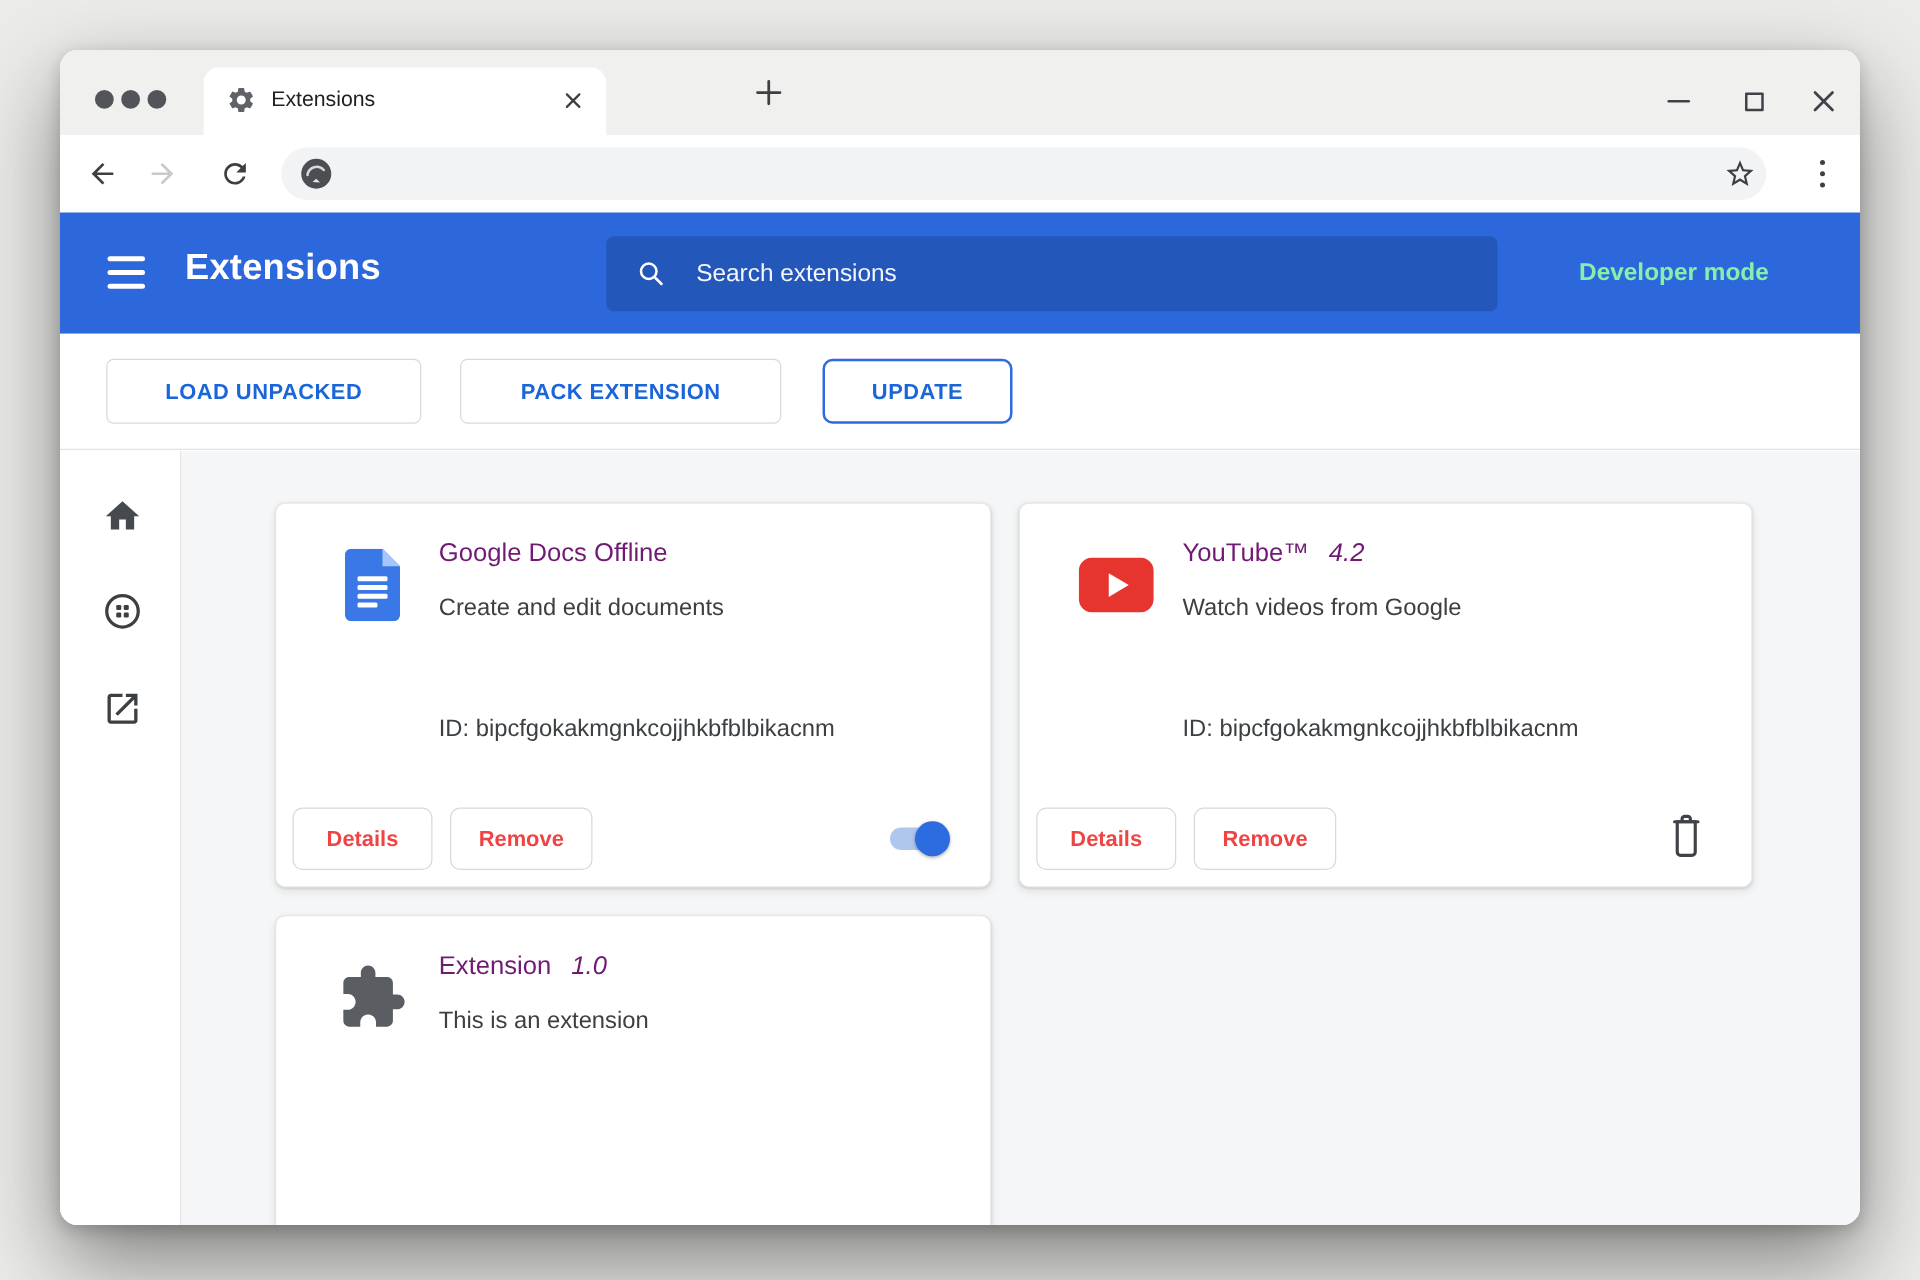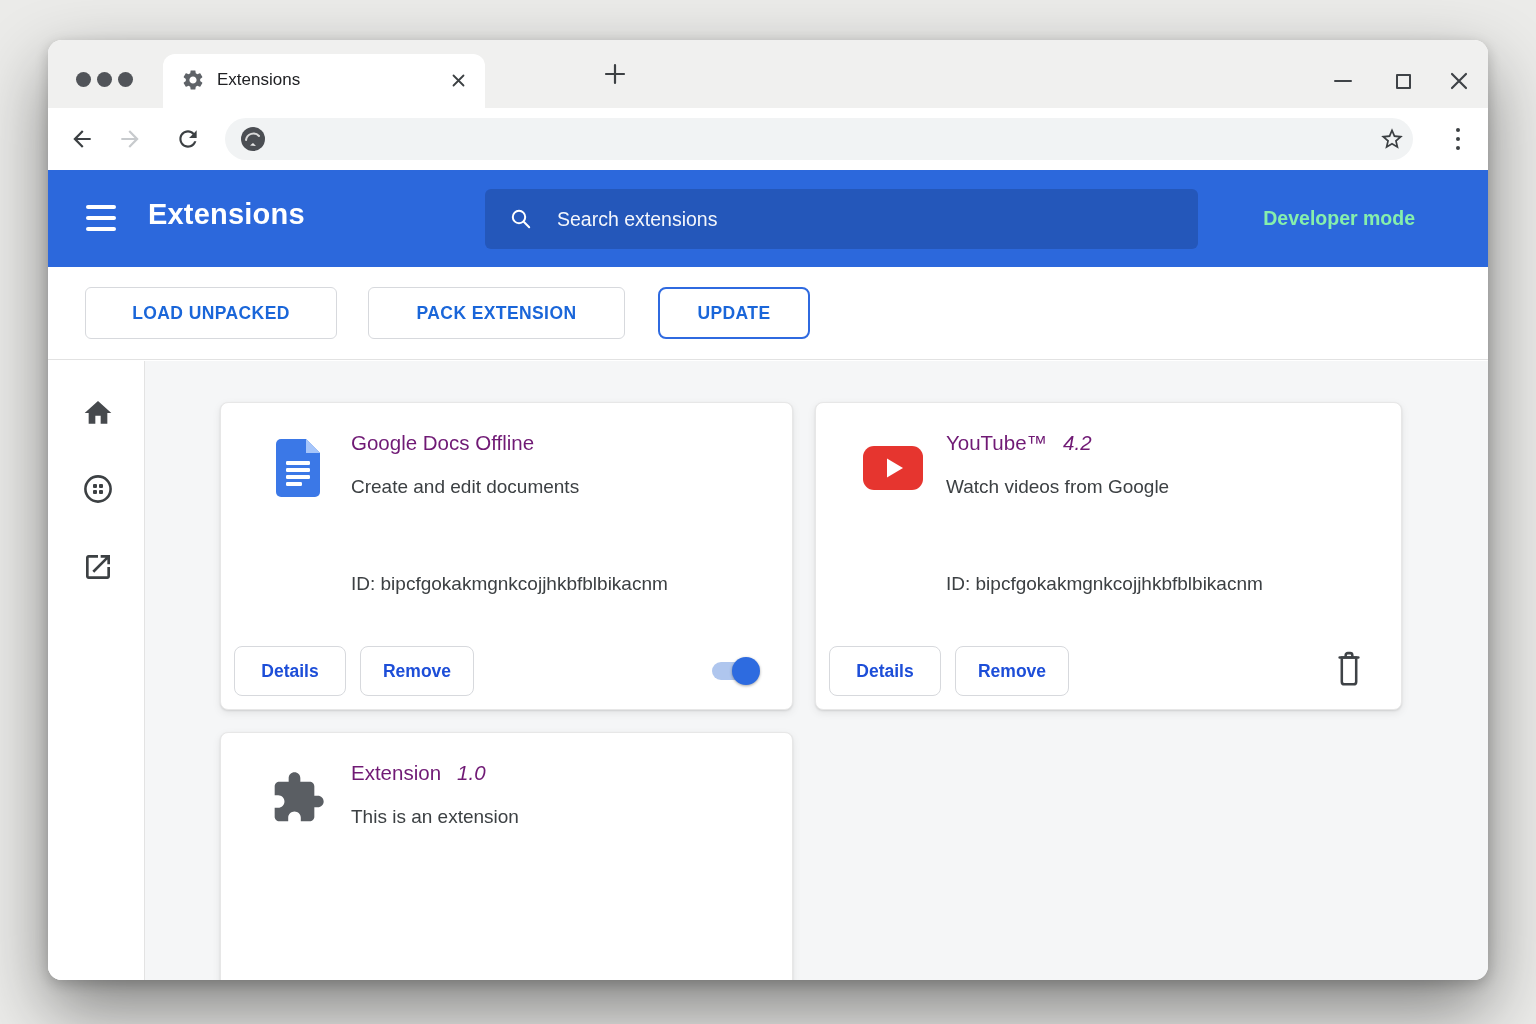--- a/index.html
+++ b/index.html
@@ -97,21 +97,21 @@
   .card-gd  { left:172px; top:41px;  width:573px; height:308px; }
   .card-yt  { left:767px; top:41px;  width:587px; height:308px; }
   .card-ext { left:172px; top:371px; width:573px; height:330px; }
   .ext-icon-box { position:absolute; left:44px; top:32px; width:66px; height:66px; display:flex; align-items:center; justify-content:center; }
   .card-name { position:absolute; left:130px; top:28px; font-size:20.5px; color:#701a75; }
   .card-version { margin-left:16px;font-style:italic; }
   .card-desc { position:absolute; left:130px; top:73px; font-size:19px; color:#3c4043; }
   .card-id   { position:absolute; left:130px; top:170px; font-size:19px; color:#3c4043; }
   .card-btn {
     position:absolute; top:243px; height:50px; border-radius:8px; background:#fff;
-    border:1px solid #d7d9dd; color:#1d4ed8; font-size:17.5px; font-weight:600; cursor:pointer;
+    border:1px solid #d7d9dd; color:#ef4444; font-size:17.5px; font-weight:600; cursor:pointer;
     font-family:"Liberation Sans","DejaVu Sans",sans-serif;
   }
   .btn-details { left:13px;  width:112px; }
   .btn-remove  { left:139px; width:114px; }
 
   .toggle { position:absolute; right:32px; top:254px; width:50px; height:28px; cursor:pointer; }
   .toggle .track { position:absolute; left:2px; top:5px; width:44px; height:18px; border-radius:9px; background:#afc6ee; }
   .toggle .knob  { position:absolute; right:0; top:0; width:28px; height:28px; border-radius:50%; background:#2d6be0; box-shadow:0 1px 3px rgba(0,0,0,.35); }
 
   .trash-btn { position:absolute; right:36px; top:248px; width:32px; height:36px; cursor:pointer; }

